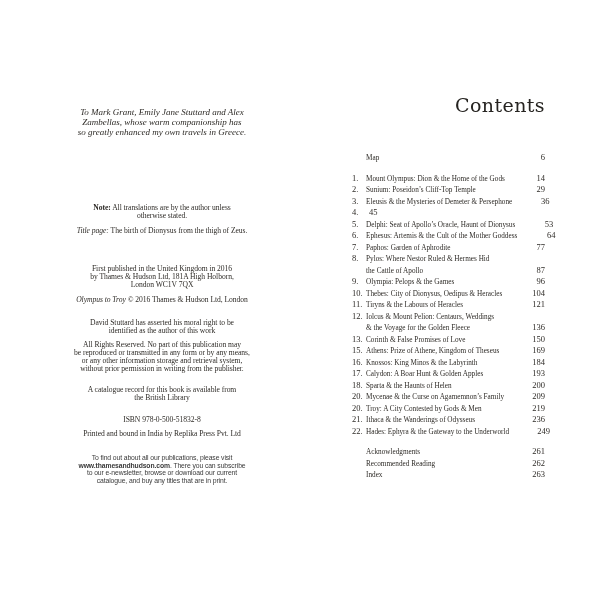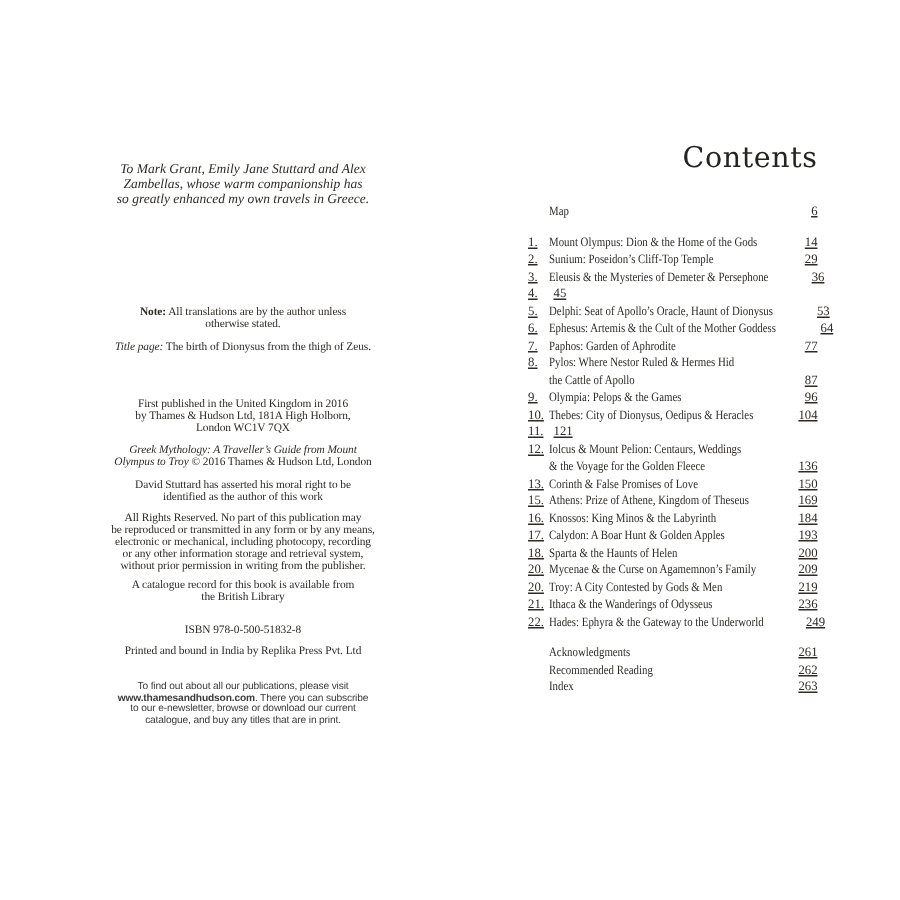--- a/index.html
+++ b/index.html
@@ -20,21 +20,21 @@
   .catalog-block { top:386px; }
   .isbn-block { top:416px; }
   .printed-block { top:430px; }
   .promo-block { top:454px; font-family:"Liberation Sans", sans-serif; font-size:6.8px; line-height:7.5px; letter-spacing:-0.1px; color:#3a3a3a; }
   .b { font-weight:bold; }
   .i { font-style:italic; }
 
   
   .contents-title { left:352px; top:94px; width:193px; text-align:right;
     font-family:"DejaVu Serif", serif; font-size:19px; letter-spacing:0.4px; color:#262421; }
-  .toc { left:352px; top:135px; width:193px; font-size:8.5px; color:#2e2b27;text-decoration:underline; }
+  .toc { left:352px; top:152px; width:193px; font-size:8.5px; color:#2e2b27; }
   .toc-group { }
   .toc-entries { margin-top:9px; }
   .toc-back { margin-top:9px; }
   .row { display:flex; line-height:11.5px; }
   .num { width:14px; flex:0 0 14px; }
   .ttl { flex:1 1 auto; overflow:visible; }
   .ttl-inner { display:inline-block; transform:scaleX(0.85); transform-origin:0 50%; white-space:nowrap; }
   .pg { flex:0 0 auto; margin-left:3px; align-self:flex-end; }
 </style>
 </head>
@@ -55,33 +55,31 @@
   <span class="i">Title page:</span><span> The birth of Dionysus from the thigh of Zeus.</span>
 </div>
 
 <div class="abs lblock pub-block">
   <div>First published in the United Kingdom in 2016</div>
   <div>by Thames &amp; Hudson Ltd, 181A High Holborn,</div>
   <div>London WC1V 7QX</div>
 </div>
 
 <div class="abs lblock copy-block">
-  <div class="i">Greek Mythology: A Traveller’s Guide from Mount</div>
   <div><span class="i">Olympus to Troy</span><span> © 2016 Thames &amp; Hudson Ltd, London</span></div>
 </div>
 
 <div class="abs lblock moral-block">
   <div>David Stuttard has asserted his moral right to be</div>
   <div>identified as the author of this work</div>
 </div>
 
 <div class="abs lblock rights-block">
   <div>All Rights Reserved. No part of this publication may</div>
   <div>be reproduced or transmitted in any form or by any means,</div>
-  <div>electronic or mechanical, including photocopy, recording</div>
   <div>or any other information storage and retrieval system,</div>
   <div>without prior permission in writing from the publisher.</div>
 </div>
 
 <div class="abs lblock catalog-block">
   <div>A catalogue record for this book is available from</div>
   <div>the British Library</div>
 </div>
 
 <div class="abs lblock isbn-block">ISBN 978-0-500-51832-8</div>
@@ -150,20 +148,21 @@
         <span class="ttl"><span class="ttl-inner">Olympia: Pelops &amp; the Games</span></span>
         <span class="pg">96</span>
       </div>
       <div class="row">
         <span class="num">10.</span>
         <span class="ttl"><span class="ttl-inner">Thebes: City of Dionysus, Oedipus &amp; Heracles</span></span>
         <span class="pg">104</span>
       </div>
       <div class="row">
         <span class="num">11.</span>
+        <span class="ttl"><span class="ttl-inner">Tiryns &amp; the Labours of Heracles</span></span>
         <span class="pg">121</span>
       </div>
       <div class="row">
         <span class="num">12.</span>
         <span class="ttl"><span class="ttl-inner">Iolcus &amp; Mount Pelion: Centaurs, Weddings<br>&amp; the Voyage for the Golden Fleece</span></span>
         <span class="pg">136</span>
       </div>
       <div class="row">
         <span class="num">13.</span>
         <span class="ttl"><span class="ttl-inner">Corinth &amp; False Promises of Love</span></span>

